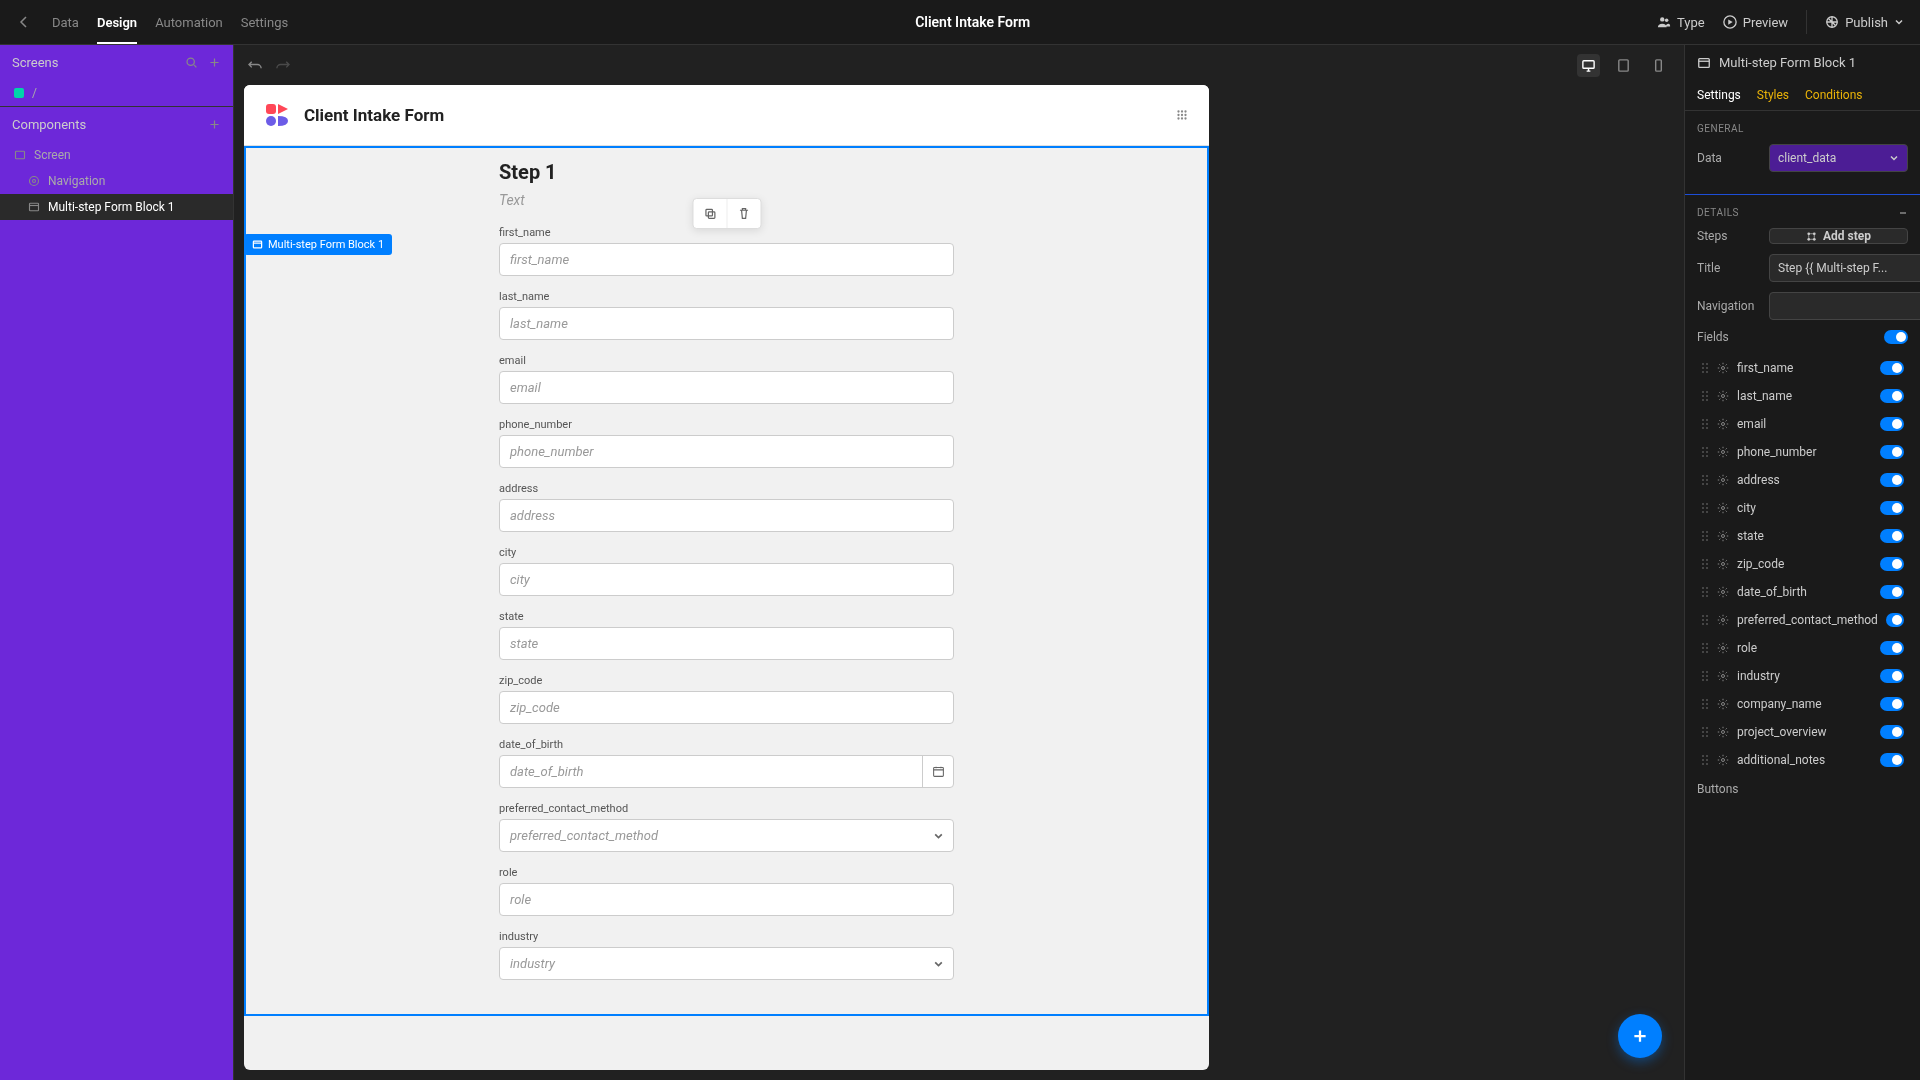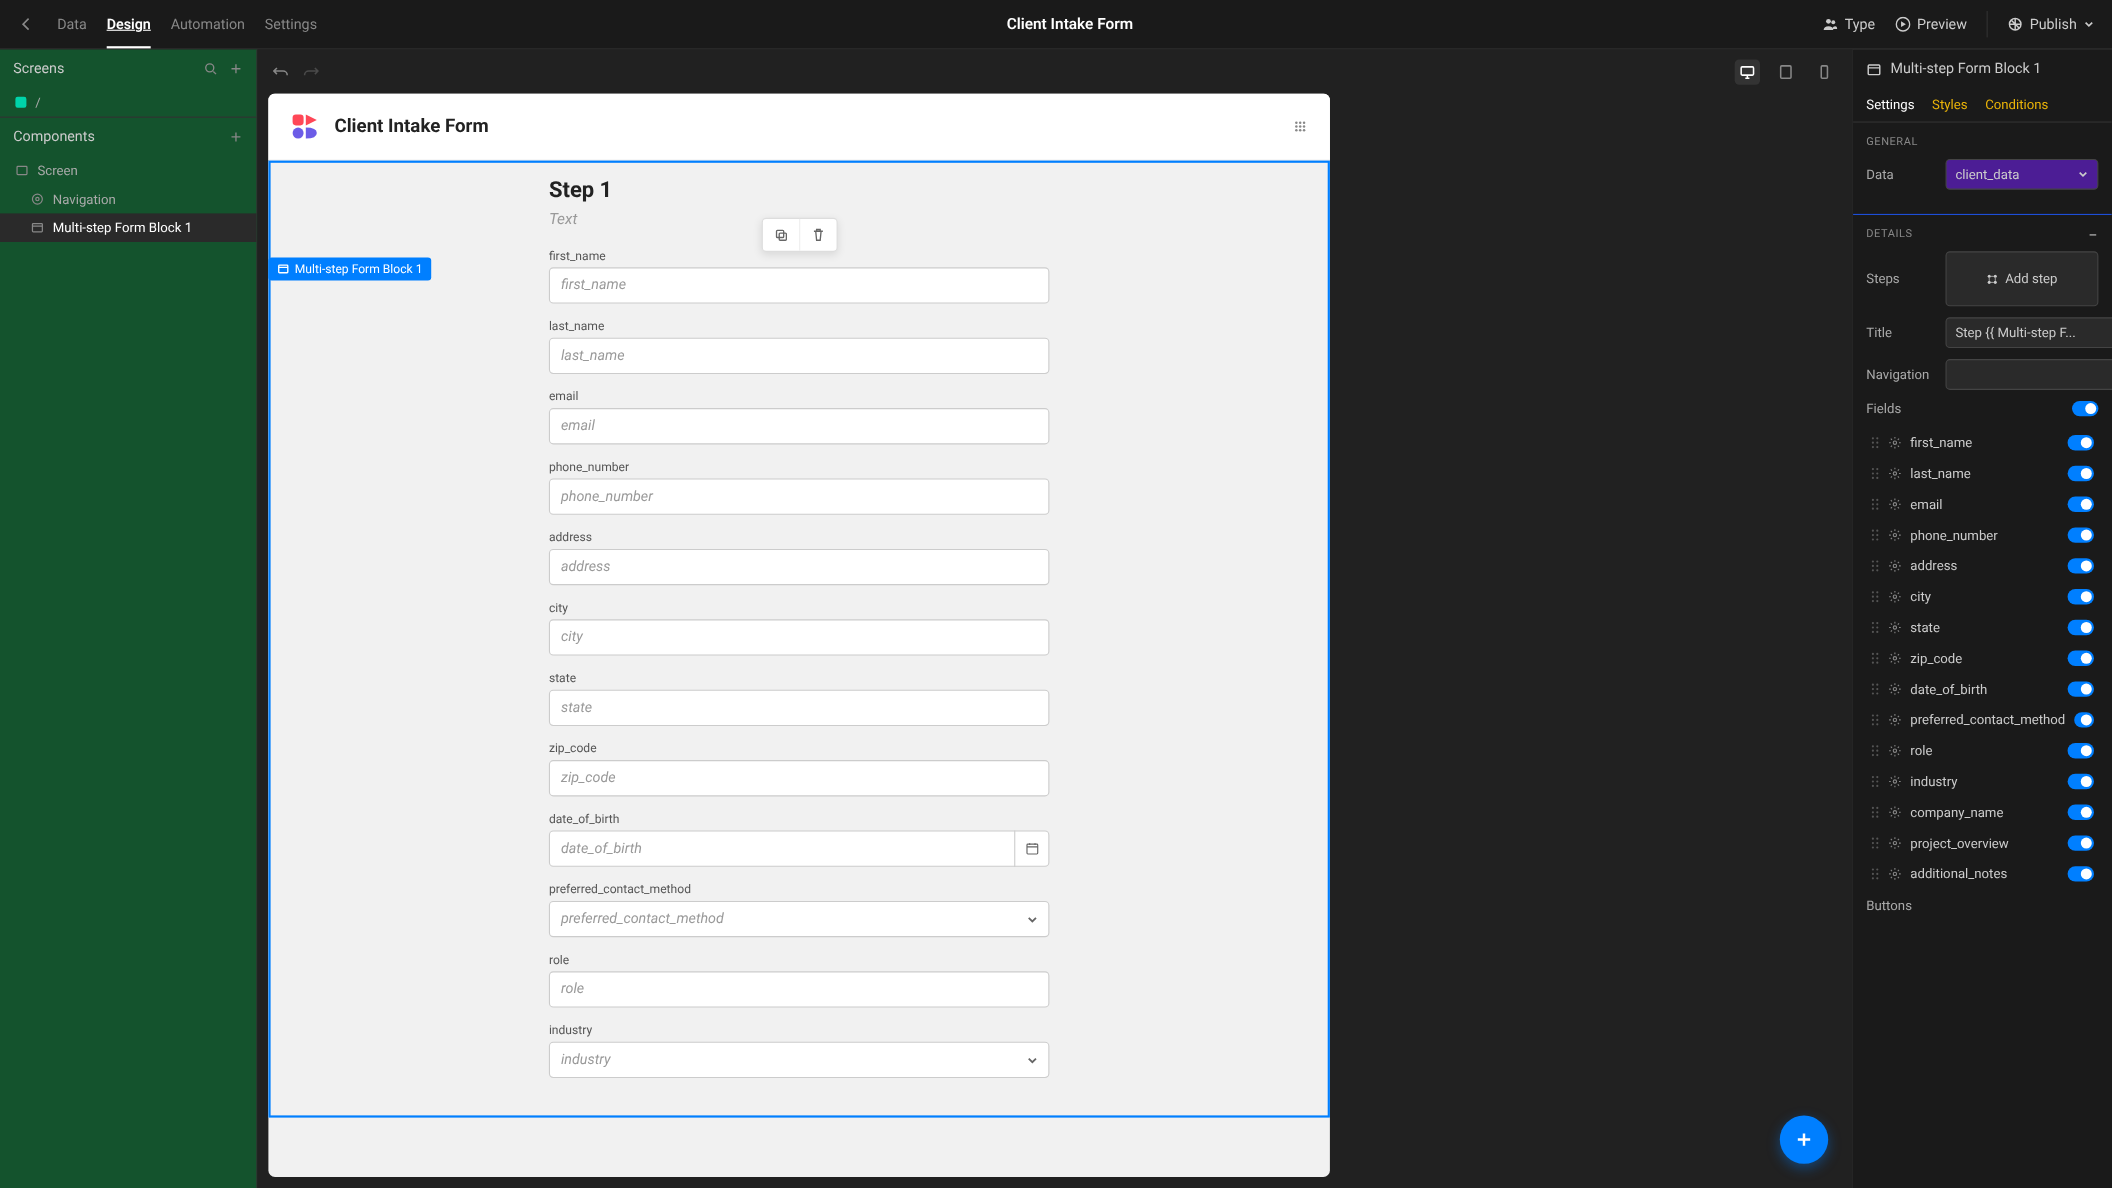--- a/index.html
+++ b/index.html
@@ -4,32 +4,32 @@
 <style>
 * { box-sizing: border-box; margin: 0; padding: 0; font-family: -apple-system, BlinkMacSystemFont, 'Segoe UI', Roboto, sans-serif; }
 body { background: #1a1a1a; color: #e0e0e0; font-size: 13px; overflow: hidden; }
 
 
 .topbar { height: 45px; background: #1a1a1a; border-bottom: 1px solid #333; display: flex; align-items: center; padding: 0 16px; }
 .topbar-left { display: flex; align-items: center; gap: 20px; }
 .back-arrow { color: #888; cursor: pointer; }
 .topbar-tabs { display: flex; gap: 18px; }
 .topbar-tab { color: #888; cursor: pointer; padding: 14px 0; position: relative; font-size: 13px; }
-.topbar-tab.active { color: #fff; font-weight: 600; text-decoration: underline; }
+.topbar-tab.active { color: #fff; font-weight: 600; }
 .topbar-tab.active::after { content: ''; position: absolute; bottom: 0; left: 0; right: 0; height: 2px; background: #fff; }
 .topbar-center { flex: 1; text-align: center; font-weight: 600; color: #fff; font-size: 14px; }
 .topbar-right { display: flex; align-items: center; gap: 18px; }
 .topbar-item { display: flex; align-items: center; gap: 6px; color: #ccc; cursor: pointer; font-size: 13px; }
 .topbar-divider { width: 1px; height: 24px; background: #333; }
 
 
 .main { display: flex; height: calc(100vh - 45px); }
 
 
-.left-sidebar { width: 234px; background: #14532d; border-right: 1px solid #333; display: flex; flex-direction: column; }
+.left-sidebar { width: 234px; background: #6d28d9; border-right: 1px solid #333; display: flex; flex-direction: column; }
 .sidebar-section { border-bottom: 1px solid #333; }
 .sidebar-header { display: flex; align-items: center; justify-content: space-between; padding: 10px 12px; font-size: 13px; color: #ccc; }
 .sidebar-header-icons { display: flex; gap: 10px; color: #888; }
 .tree-item { display: flex; align-items: center; gap: 8px; padding: 6px 12px; font-size: 12px; color: #aaa; cursor: pointer; }
 .tree-item.selected { background: #2a2a2a; color: #fff; }
 .tree-item.root { color: #aaa; }
 .tree-badge { width: 10px; height: 10px; background: #00d4aa; border-radius: 2px; }
 .tree-icon { color: #888; display: inline-flex; }
 .tree-indent-1 { padding-left: 14px; }
 .tree-indent-2 { padding-left: 28px; }
@@ -81,21 +81,21 @@
 .rp-label { font-size: 12px; color: #aaa; width: 72px; flex-shrink: 0; }
 .rp-select { flex: 1; background: #4c1d95; border: 1px solid #444; border-radius: 4px; padding: 6px 8px; color: #ccc; font-size: 12px; display: flex; justify-content: space-between; align-items: center; cursor: pointer; }
 .rp-input { flex: 1; background: #2a2a2a; border: 1px solid #444; border-radius: 4px; padding: 6px 8px; color: #ccc; font-size: 12px; }
 .rp-input-wrap { display: flex; gap: 0; flex: 1; }
 .rp-input-wrap .rp-input { border-radius: 4px 0 0 4px; min-width: 0; }
 .radio-group { display: flex; flex-direction: column; gap: 8px; flex: 1; }
 .radio-item { display: flex; align-items: center; gap: 8px; font-size: 12px; color: #ccc; cursor: pointer; }
 .radio-circle { width: 14px; height: 14px; border: 2px solid #666; border-radius: 50%; position: relative; }
 .radio-circle.selected { border-color: #007fff; }
 .radio-circle.selected::after { content: ''; position: absolute; inset: 2px; background: #007fff; border-radius: 50%; }
-.add-step-btn { flex: 1; background: #2a2a2a; border: 1px solid #444; border-radius: 4px; padding: 17px 8px; color: #ccc; font-size: 12px; display: flex; gap: 6px; align-items: center; justify-content: center; cursor: pointer; }
+.add-step-btn { flex: 1; background: #2a2a2a; border: 1px solid #444; border-radius: 4px; padding: 0 8px; color: #ccc; font-size: 12px; display: flex; gap: 6px; align-items: center; justify-content: center; cursor: pointer; font-weight: bold; }
 
 .toggle { width: 24px; height: 14px; background: #007fff; border-radius: 7px; position: relative; cursor: pointer; }
 .toggle::after { content: ''; position: absolute; right: 2px; top: 2px; width: 10px; height: 10px; background: #fff; border-radius: 50%; }
 .field-list-item { display: flex; align-items: center; gap: 8px; padding: 7px 4px; font-size: 12px; color: #ccc; cursor: pointer; }
 .field-list-item .drag { color: #555; cursor: grab; }
 .field-list-item .gear { color: #888; }
 .field-list-item .name { flex: 1; }
 
 svg { display: block; }
 </style>

